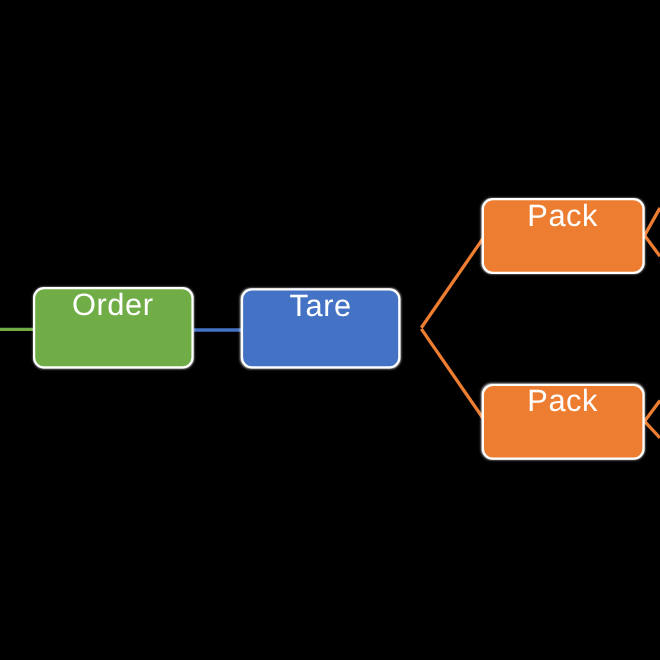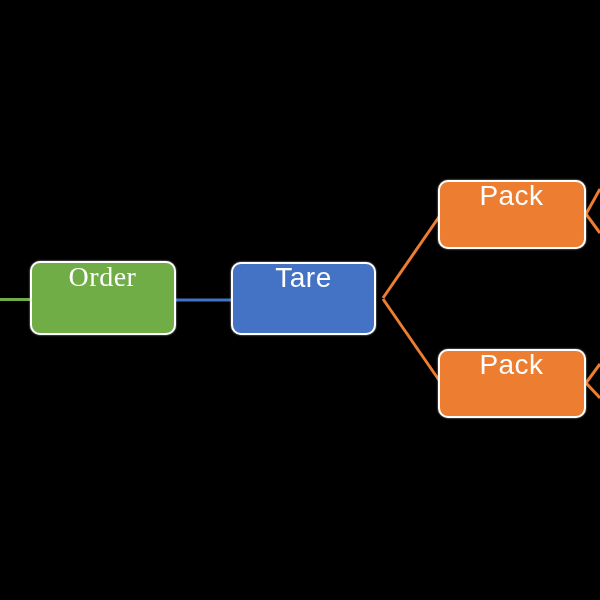--- a/index.html
+++ b/index.html
@@ -52,24 +52,24 @@
       <line x1="0" y1="299.5" x2="30" y2="299.5" stroke="#70AD47" stroke-width="3"></line>
       <line x1="176" y1="300" x2="235" y2="300" stroke="#4472C4" stroke-width="3"></line>
       <line x1="383" y1="298" x2="441" y2="214" stroke="#ED7D31" stroke-width="3"></line>
       <line x1="383" y1="299" x2="441" y2="383" stroke="#ED7D31" stroke-width="3"></line>
       <line x1="586" y1="214" x2="600" y2="189" stroke="#ED7D31" stroke-width="3"></line>
       <line x1="586" y1="214" x2="600" y2="233" stroke="#ED7D31" stroke-width="3"></line>
       <line x1="586" y1="383" x2="600" y2="364" stroke="#ED7D31" stroke-width="3"></line>
       <line x1="586" y1="383" x2="600" y2="398" stroke="#ED7D31" stroke-width="3"></line>
     </svg>
   <div id="nodes-root">
-      <div class="node" style="left: 29.5px; top: 260.5px; width: 142px; height: 70px; background: rgb(112, 173, 71); border-color: rgb(255, 255, 255); font-family: Liberation Serif, serif;">
+      <div class="node" style="left: 29.5px; top: 260.5px; width: 142px; height: 70px; background: rgb(112, 173, 71); border-color: rgb(255, 255, 255);">
         <span class="node-label" style="color: rgb(255, 255, 255);">Order</span>
       </div>
-      <div class="node" style="left: 231px; top: 261.5px; width: 141px; height: 69px; background: rgb(68, 114, 196); border-color: rgb(255, 255, 255);">
+      <div class="node" style="left: 219px; top: 261.5px; width: 141px; height: 69px; background: rgb(68, 114, 196); border-color: rgb(255, 255, 255);">
         <span class="node-label" style="color: rgb(255, 255, 255);">Tare</span>
       </div>
       <div class="node" style="left: 437.5px; top: 179.5px; width: 144px; height: 65px; background: rgb(237, 125, 49); border-color: rgb(255, 255, 255);">
         <span class="node-label" style="color: rgb(255, 255, 255);">Pack</span>
       </div>
       <div class="node" style="left: 437.5px; top: 348.5px; width: 144px; height: 65px; background: rgb(237, 125, 49); border-color: rgb(255, 255, 255);">
         <span class="node-label" style="color: rgb(255, 255, 255);">Pack</span>
       </div>
     </div>
 </div>

